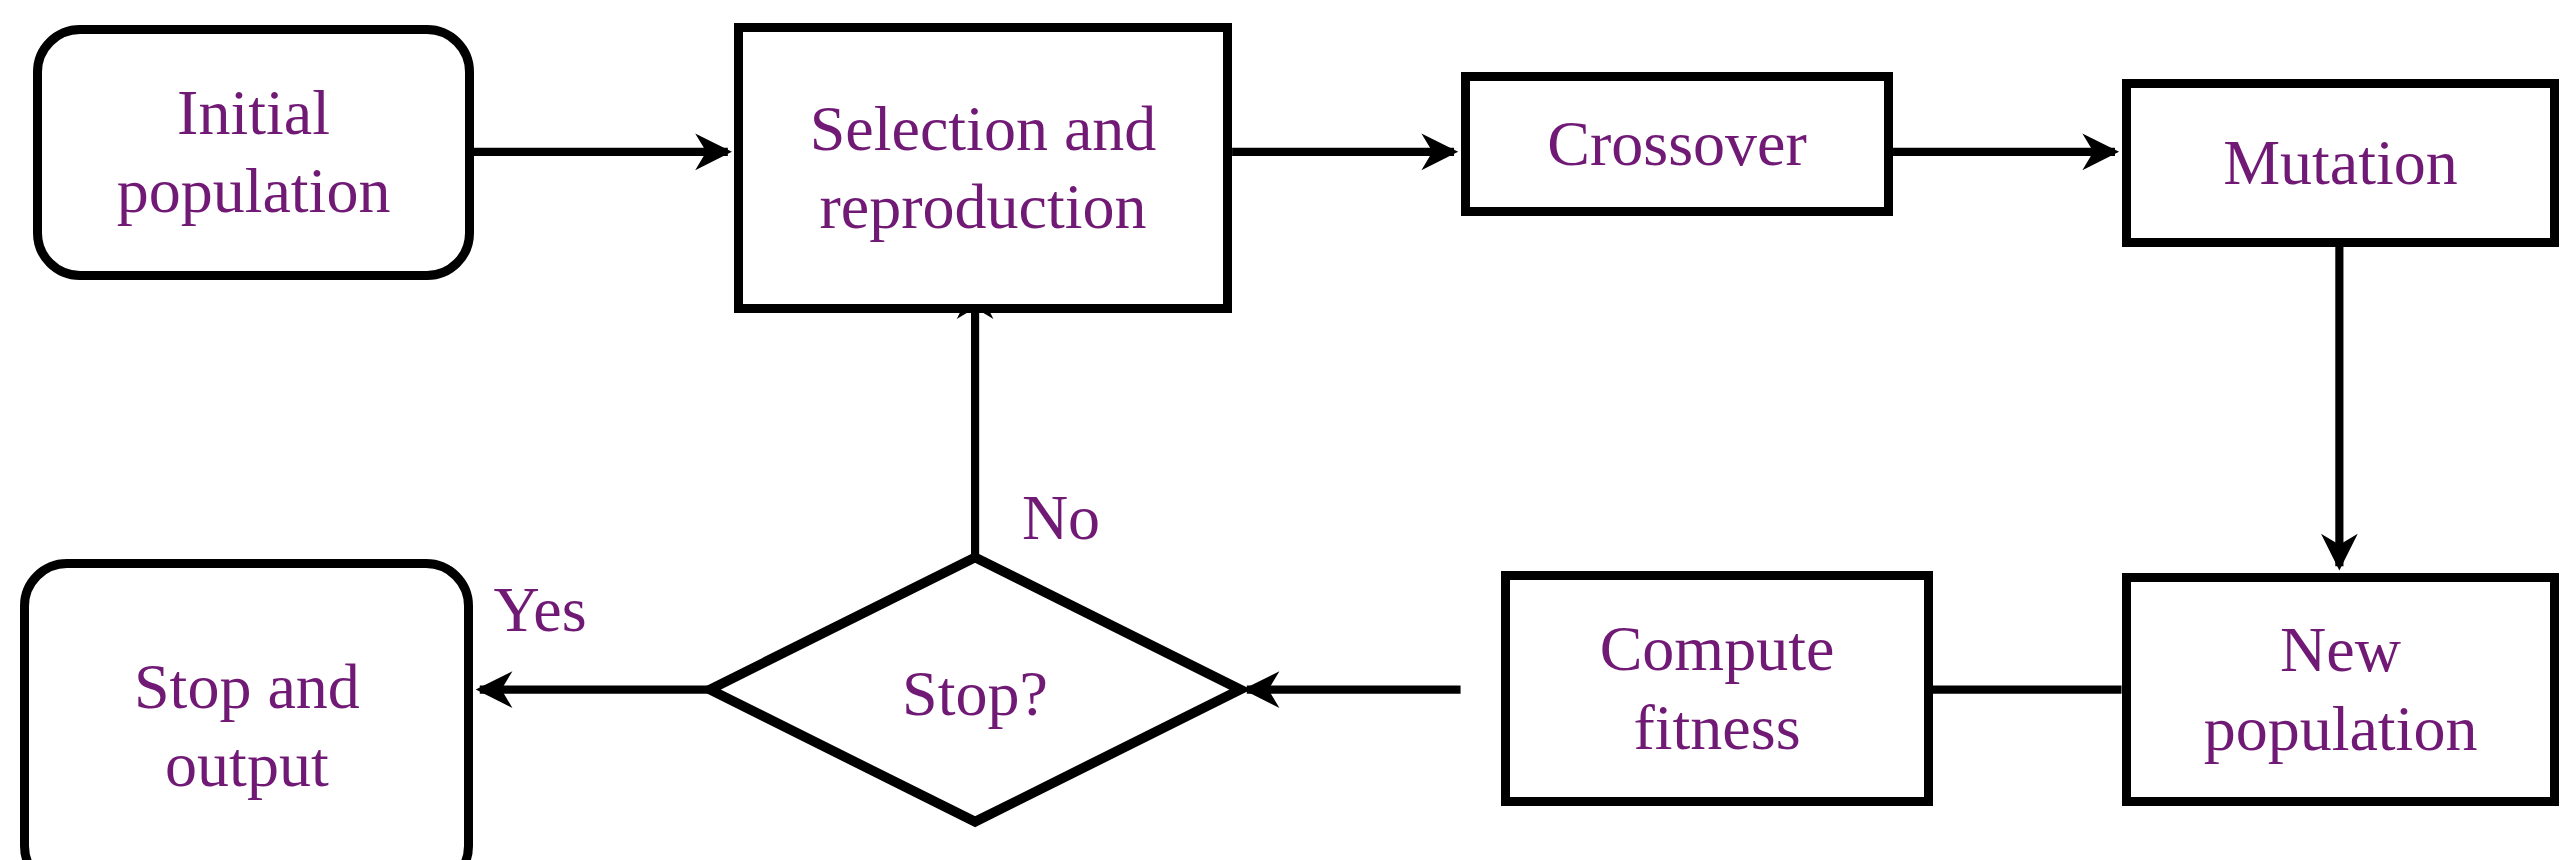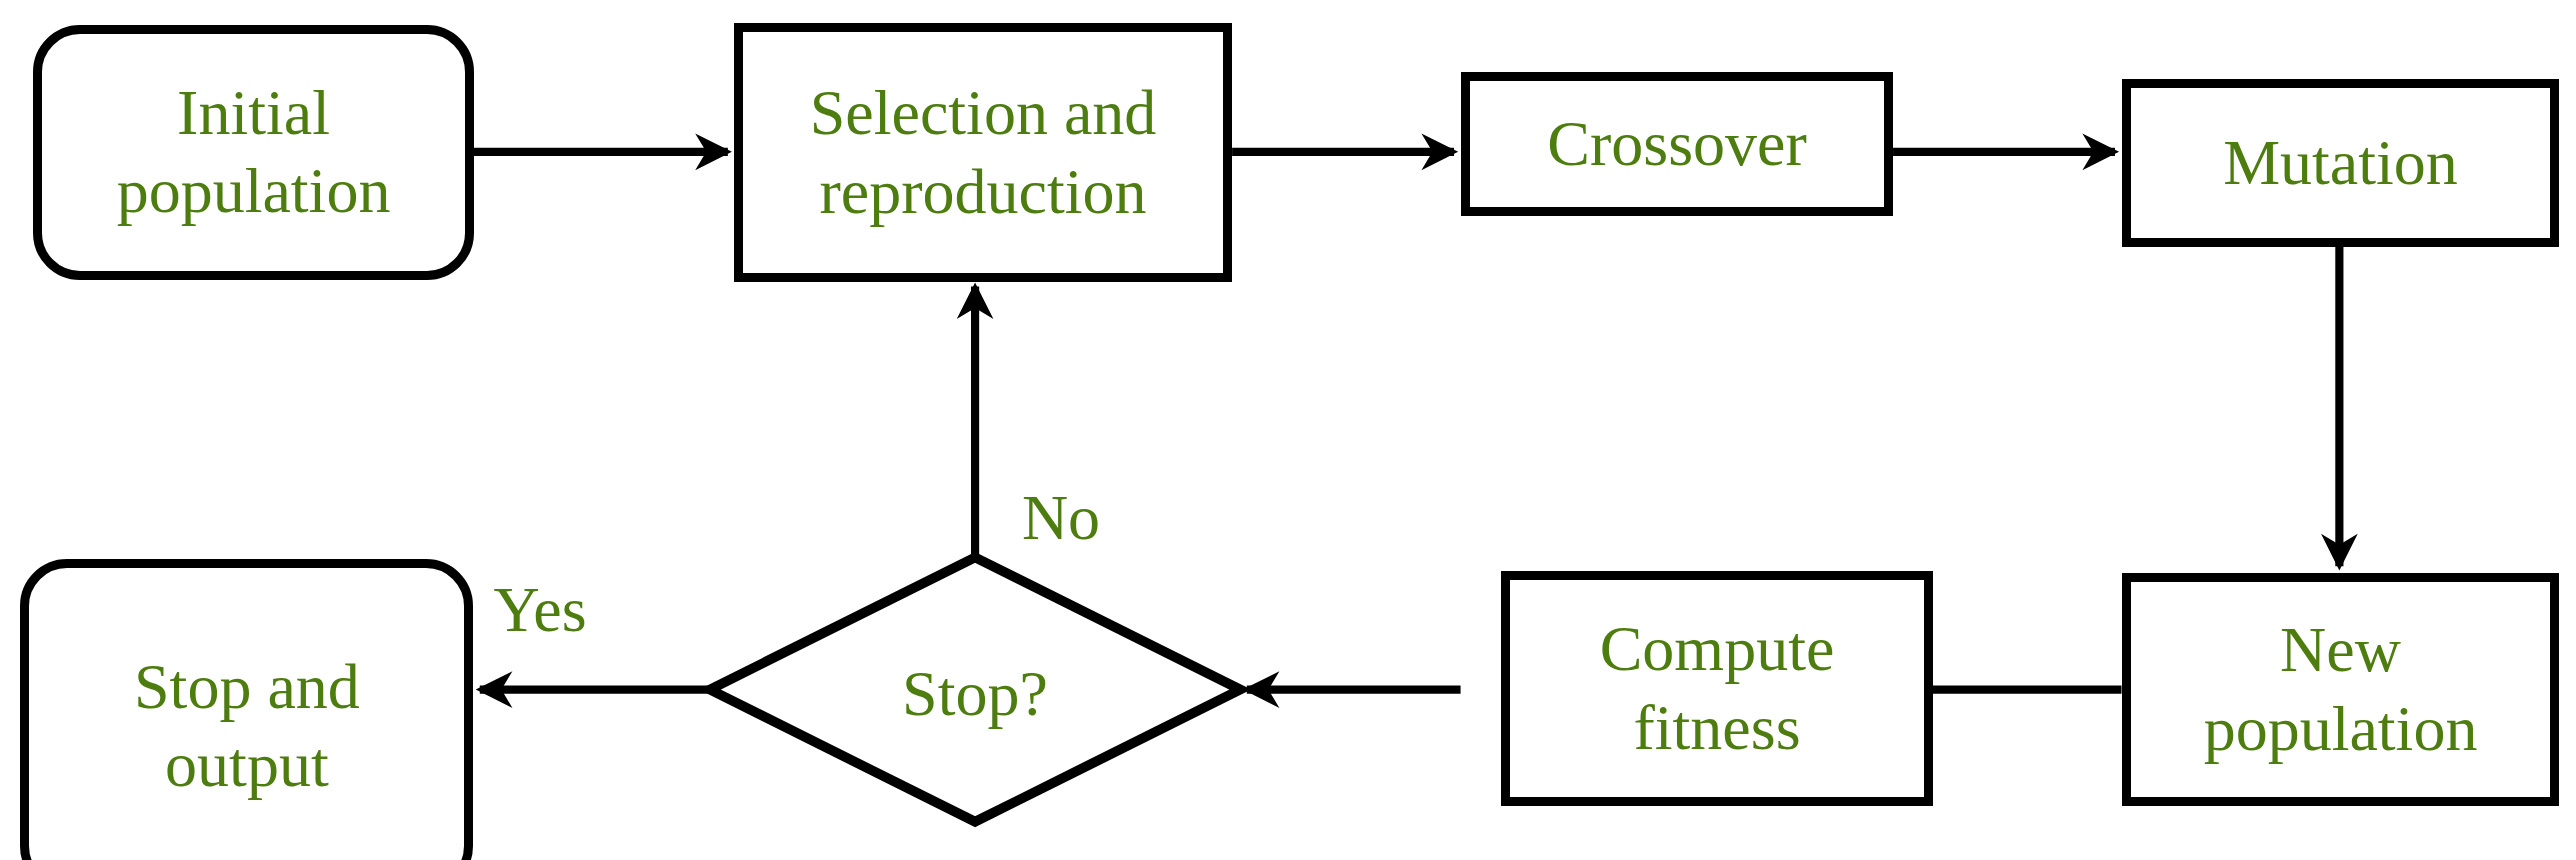--- a/index.html
+++ b/index.html
@@ -6,21 +6,21 @@
     margin: 0;
     padding: 0;
     background: #ffffff;
   }
   .canvas {
     position: relative;
     width: 2576px;
     height: 861px;
     background: #ffffff;
     font-family: "Liberation Serif", "DejaVu Serif", serif;
-    color: #4d7c0f;
+    color: #701a75;
     overflow: hidden;
   }
   svg.connector-layer {
     position: absolute;
     left: 0;
     top: 0;
     width: 2576px;
     height: 861px;
     z-index: 1;
   }
@@ -45,21 +45,21 @@
     position: absolute;
     transform: translate(-50%, -50%);
     font-size: 64px;
     line-height: 1;
     white-space: nowrap;
     z-index: 3;
     background: transparent;
   }
   
   .n-initial   { left: 33px;   top: 24.5px;  width: 441px; height: 255px; }
-  .n-selection { left: 734px;  top: 23px;  width: 498px; height: 259px; }
+  .n-selection { left: 734px;  top: 23px;  width: 498px; height: 290px; }
   .n-crossover { left: 1461px; top: 72px;  width: 432px; height: 144px; }
   .n-mutation  { left: 2122px; top: 79px;  width: 437px; height: 168px; }
   .n-newpop    { left: 2122px; top: 573px; width: 437px; height: 233px; }
   .n-fitness   { left: 1461px; top: 571px; width: 432px; height: 235px; margin-left: 40px; }
   .n-stopout   { left: 20.4px;   top: 559px; width: 453px; height: 334px; }
   .l-stop { left: 975px; top: 694px; }
   .l-no   { left: 1061px; top: 483px; margin-top: 35px; }
   .l-yes  { left: 540px;  top: 610px; }
 </style>
 </head>

